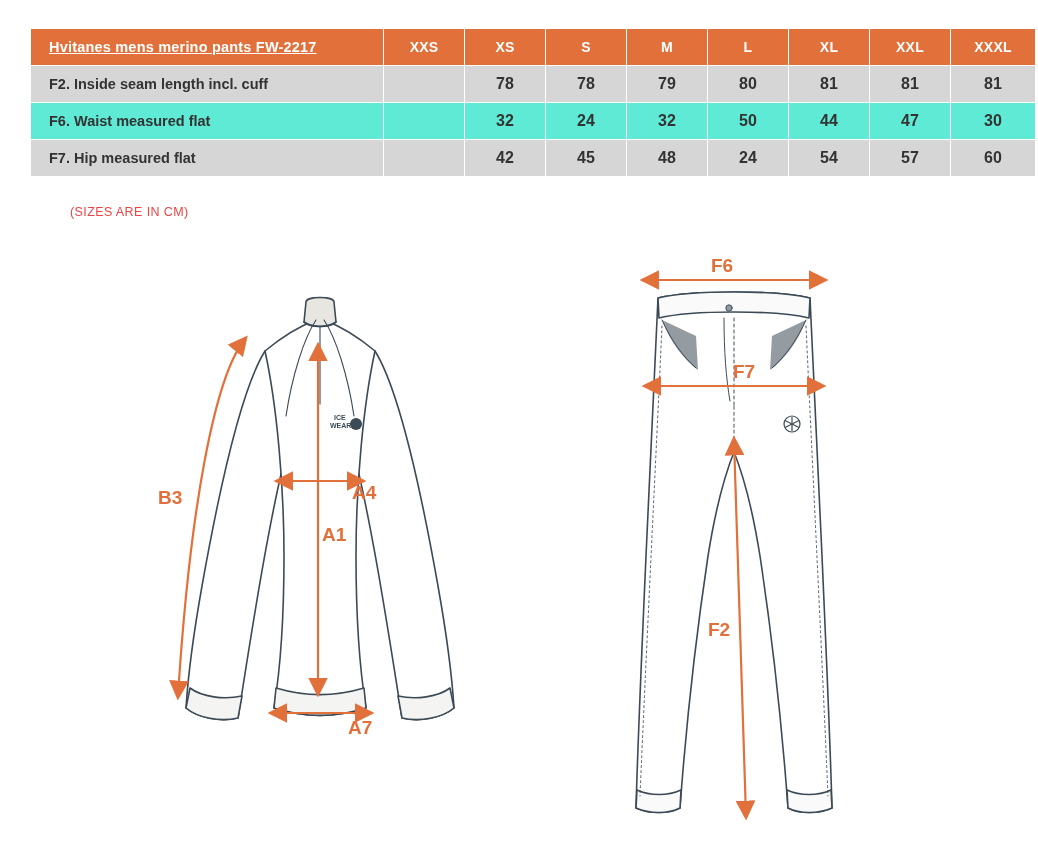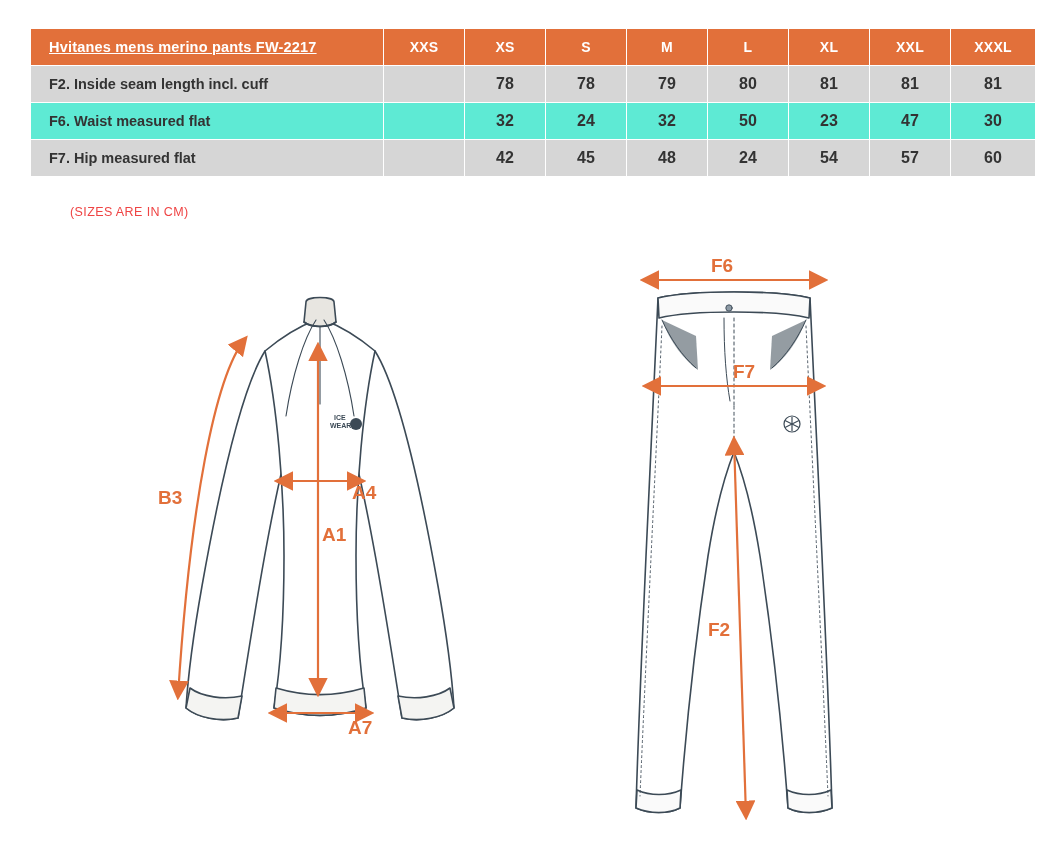--- a/index.html
+++ b/index.html
@@ -134,21 +134,21 @@
         <td>81</td>
         <td>81</td>
       </tr>
       <tr class="alt">
         <td class="label-cell">F6. Waist measured flat</td>
         <td></td>
         <td>32</td>
         <td>24</td>
         <td>32</td>
         <td>50</td>
-        <td>23</td>
+        <td>44</td>
         <td>47</td>
         <td>30</td>
       </tr>
       <tr>
         <td class="label-cell">F7. Hip measured flat</td>
         <td></td>
         <td>42</td>
         <td>45</td>
         <td>48</td>
         <td>24</td>

